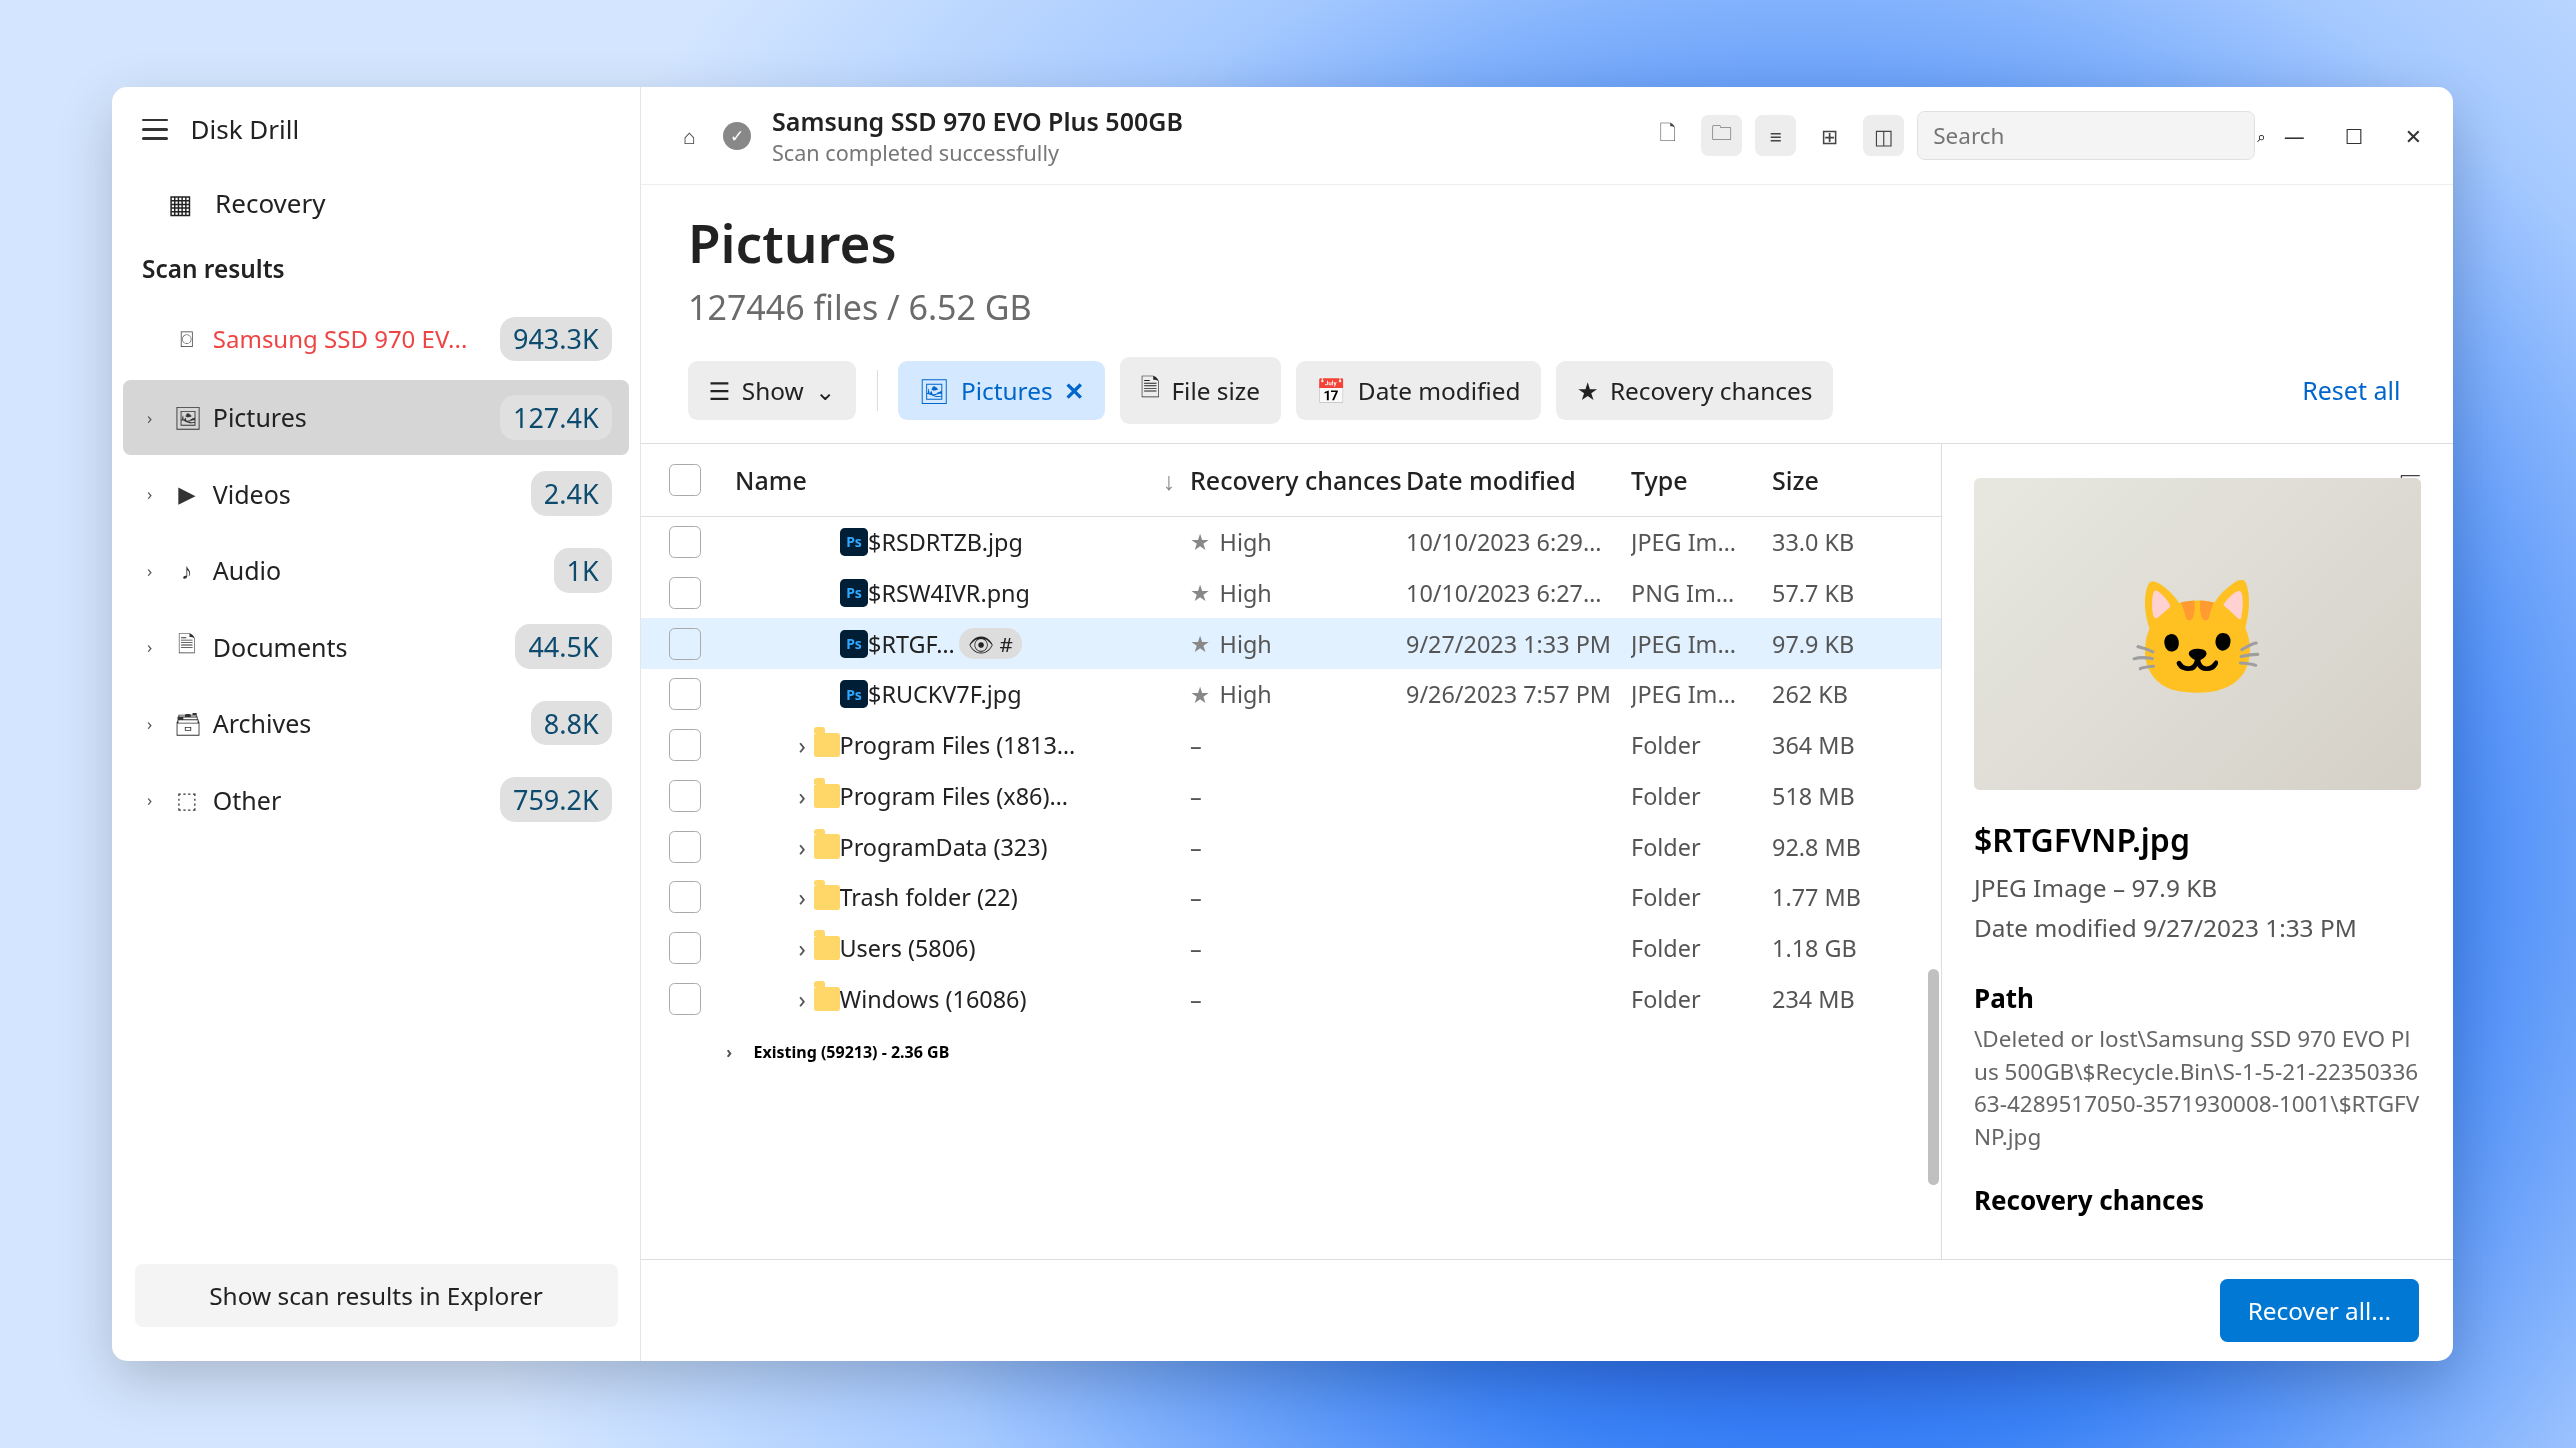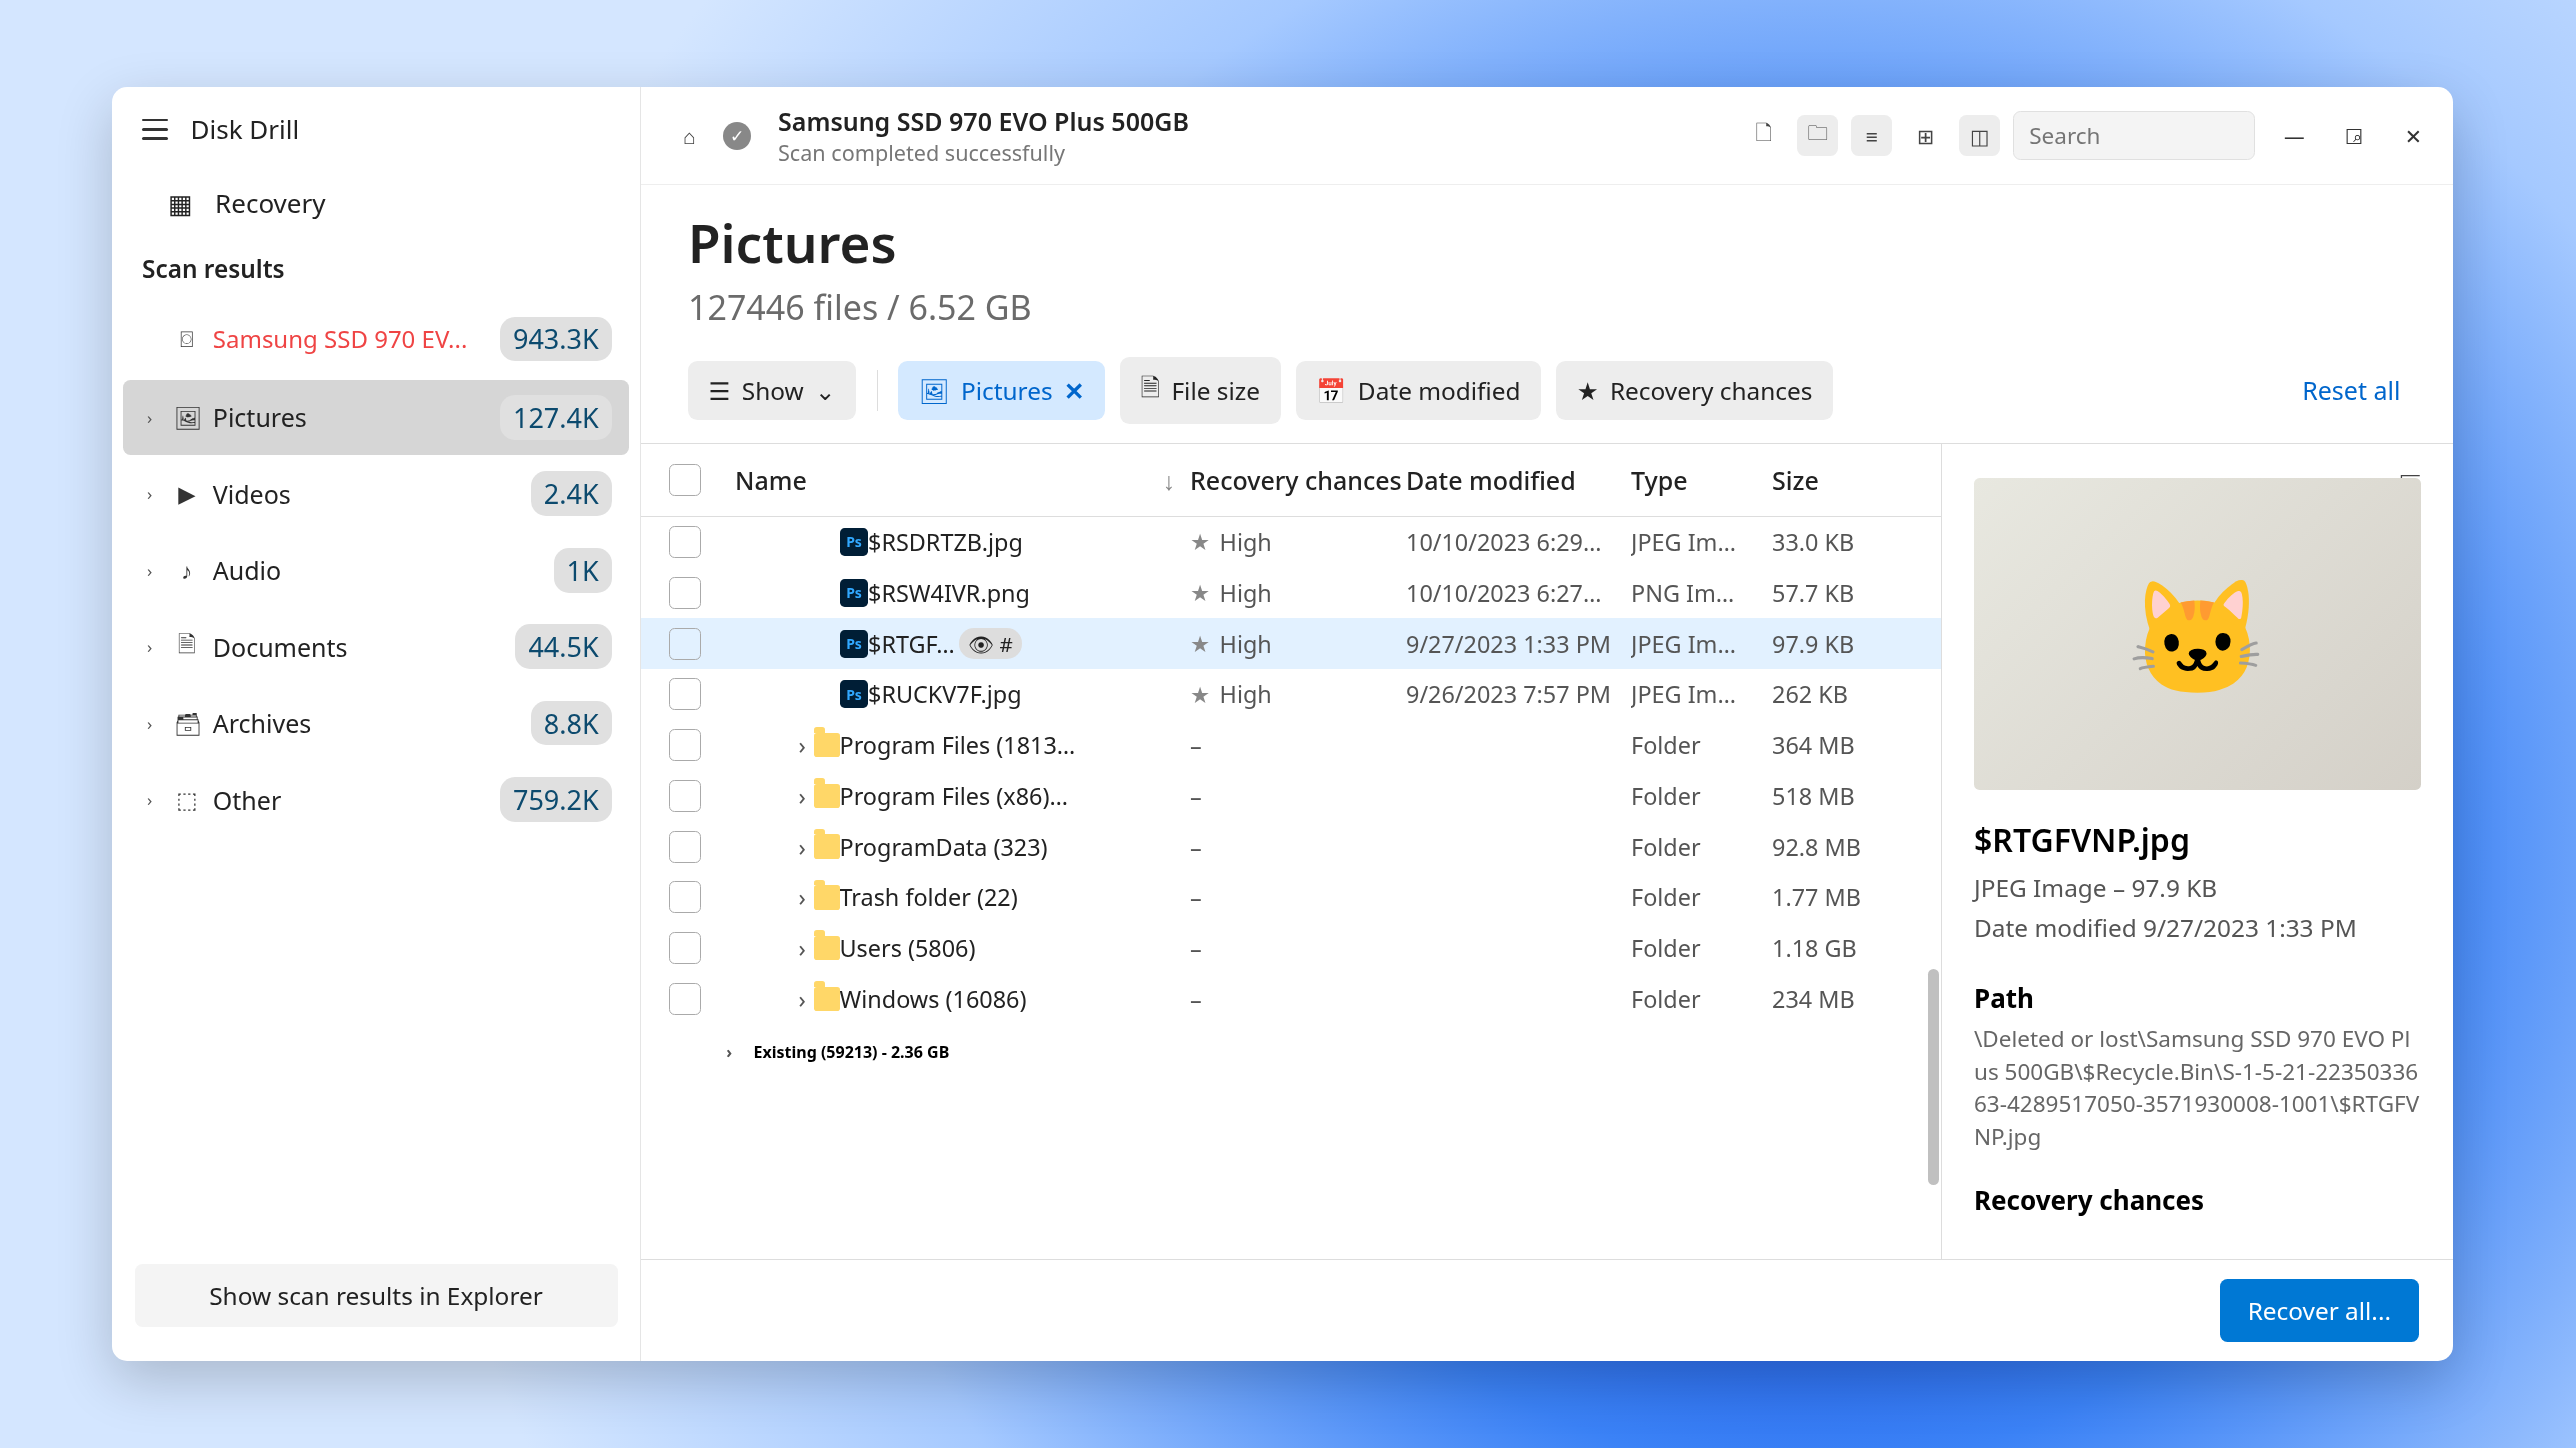--- a/index.html
+++ b/index.html
@@ -18,25 +18,25 @@
 .sb-icon{width:26px;text-align:center;font-size:22.5px;color:#333}
 .sb-label{flex:1;font-size:25px;color:#222}
 .sb-drive{flex:1;font-size:24px;color:#ef4444;white-space:nowrap;overflow:hidden;text-overflow:ellipsis}
 .badge{background:#e0e0e0;border-radius:15px;padding:3.8px 13px;font-size:27px;color:#0c4a6e}
 .sb-footer{margin-top:auto;padding:17px 22.5px 34px}
 .show-exp{width:100%;padding:15px;background:#f4f4f4;border:none;border-radius:7.5px;font-size:24.4px;color:#222;cursor:pointer}
 .main{flex:1;display:flex;flex-direction:column}
 .topbar{display:flex;align-items:center;padding:17px 19px 17px 28px;gap:13px;border-bottom:0.9px solid #eee}
 .tb-icon{width:41px;height:41px;border-radius:7.5px;display:flex;align-items:center;justify-content:center;color:#444;cursor:pointer;font-size:20.6px}
 .tb-icon.hl{background:#ededed}
-.tb-disk{flex:0 0 auto;margin-left:14px}
+.tb-disk{flex:0 0 auto;margin-left:8px}
 .tb-disk .t1{font-size:25px;font-weight:600;color:#222}
 .tb-disk .t2{font-size:21.6px;color:#777}
 .tb-spacer{flex:1}
-.search{display:flex;align-items:center;background:#f4f4f4;border:0.9px solid #e0e0e0;border-radius:7.5px;padding:0 15px;height:49px;width:242px}
+.search{display:flex;align-items:center;background:#f4f4f4;border:0.9px solid #e0e0e0;border-radius:7.5px;padding:0 15px;height:49px;width:338px}
 .search input{border:none;background:transparent;outline:none;font-size:22.5px;flex:1;color:#888}
 .win-ctrl{width:41px;height:41px;display:flex;align-items:center;justify-content:center;font-size:20.6px;color:#333;cursor:pointer;margin-left:5.6px}
 .header{padding:20.6px 47px 9.4px}
 .h-title{font-size:53px;font-weight:600;color:#222}
 .h-sub{font-size:34px;color:#6b6b6b;margin-top:5.6px}
 .filters{display:flex;align-items:center;gap:15px;padding:17px 47px 19px}
 .chip{display:flex;align-items:center;gap:11.3px;background:#ededed;border-radius:9.4px;padding:13px 20.6px;font-size:24.4px;color:#222;cursor:pointer}
 .chip.blue{background:#d4e9ff;color:#0066cc}
 .chip .x{color:#0066cc;font-weight:600}
 .vline{width:0.9px;height:41px;background:#ddd;margin:0 5.6px}

